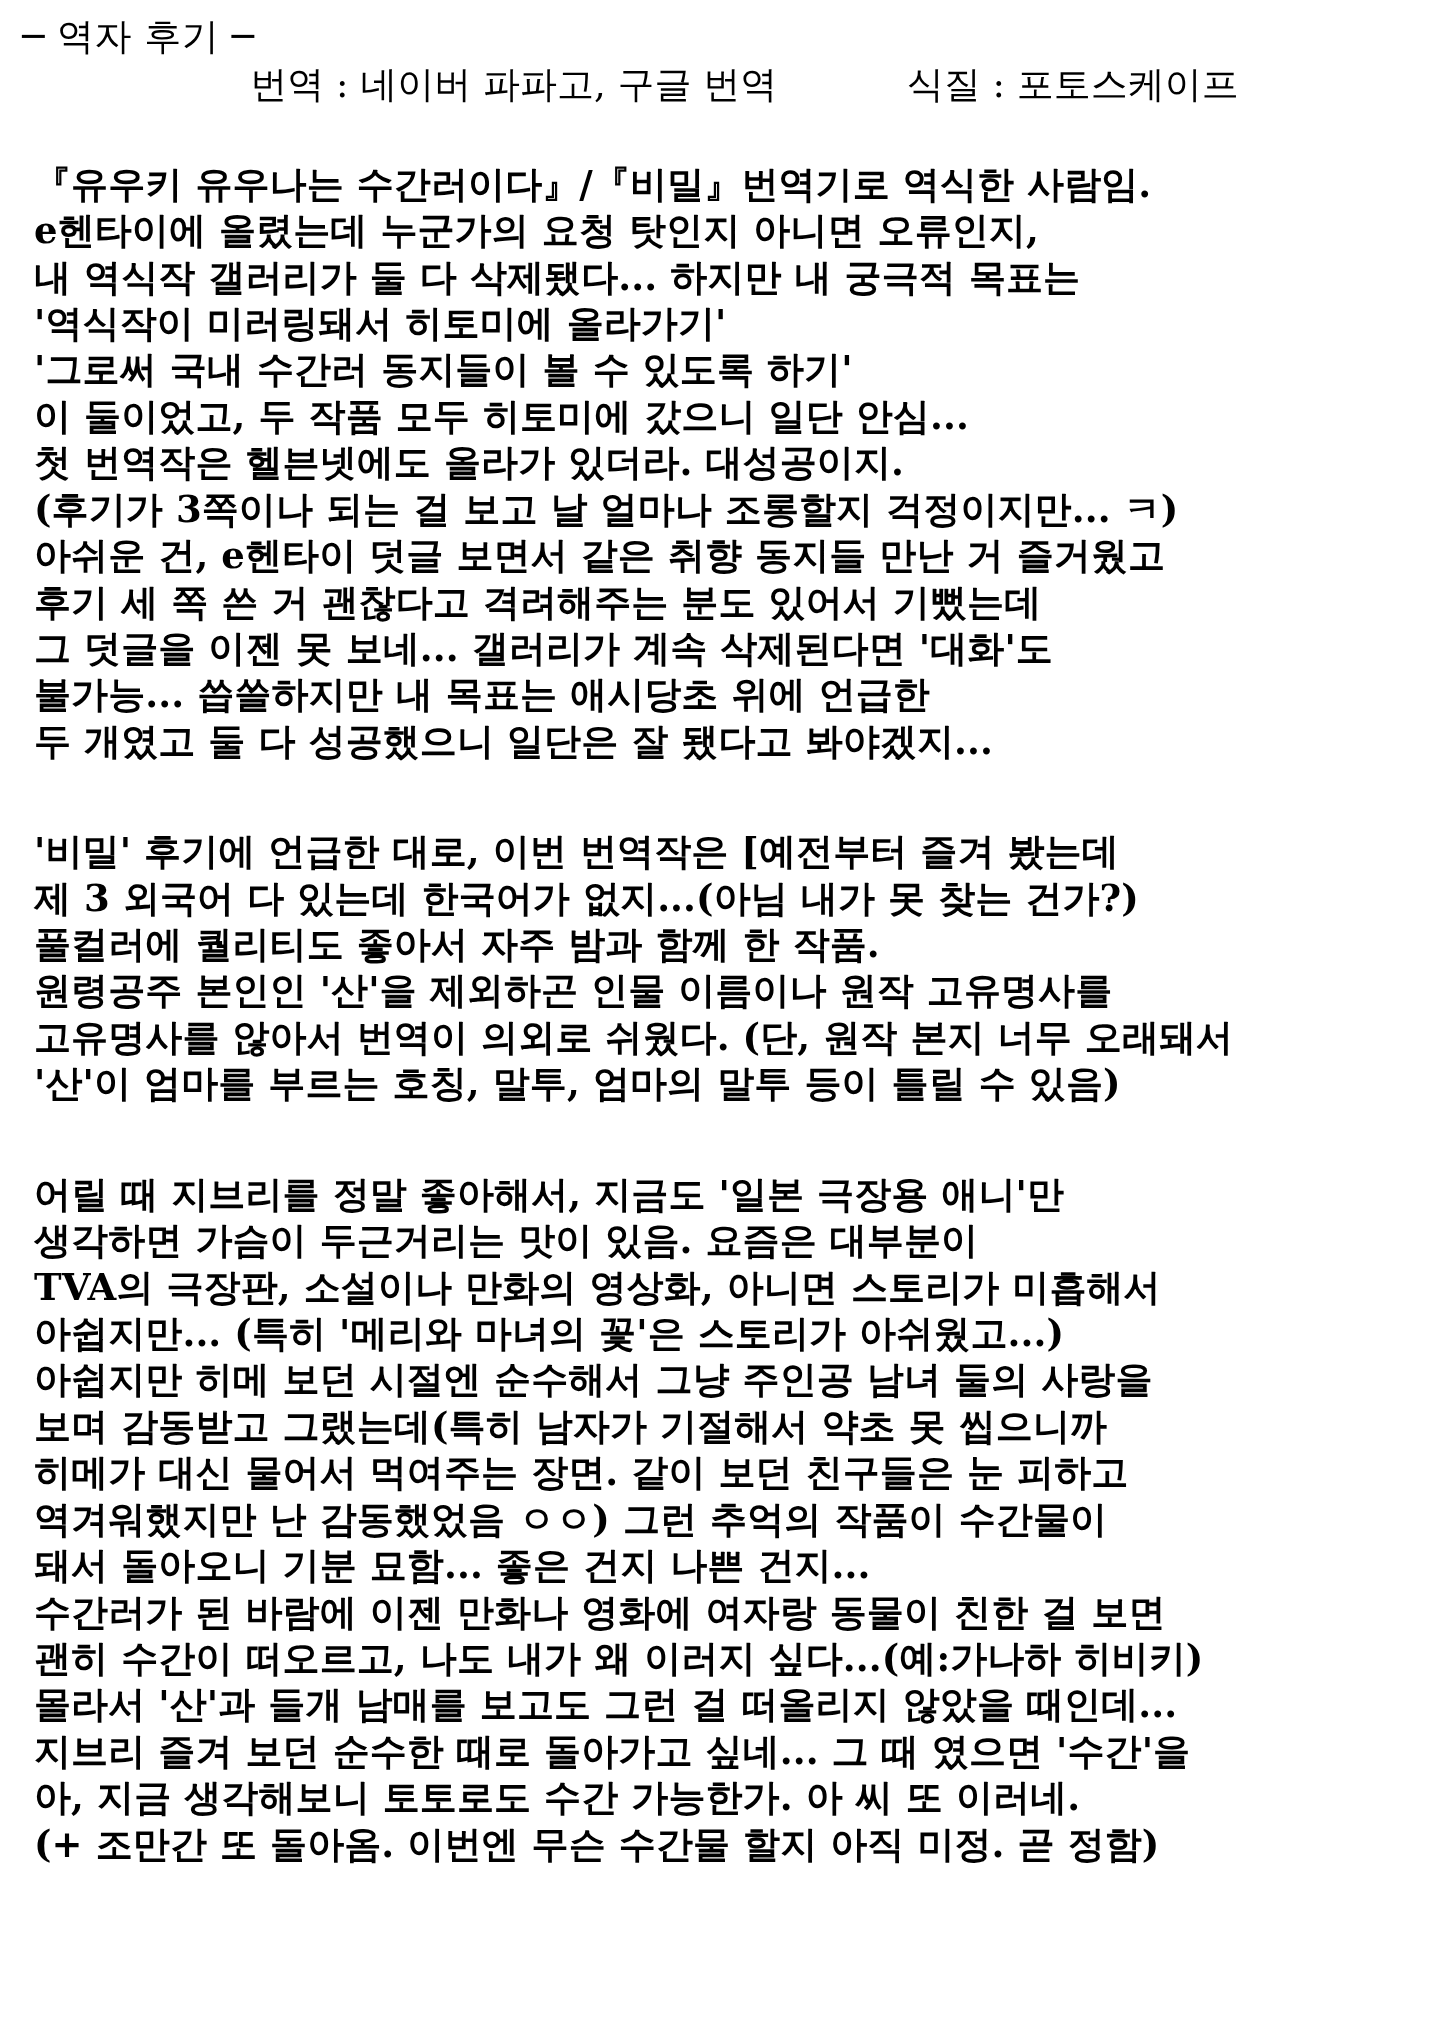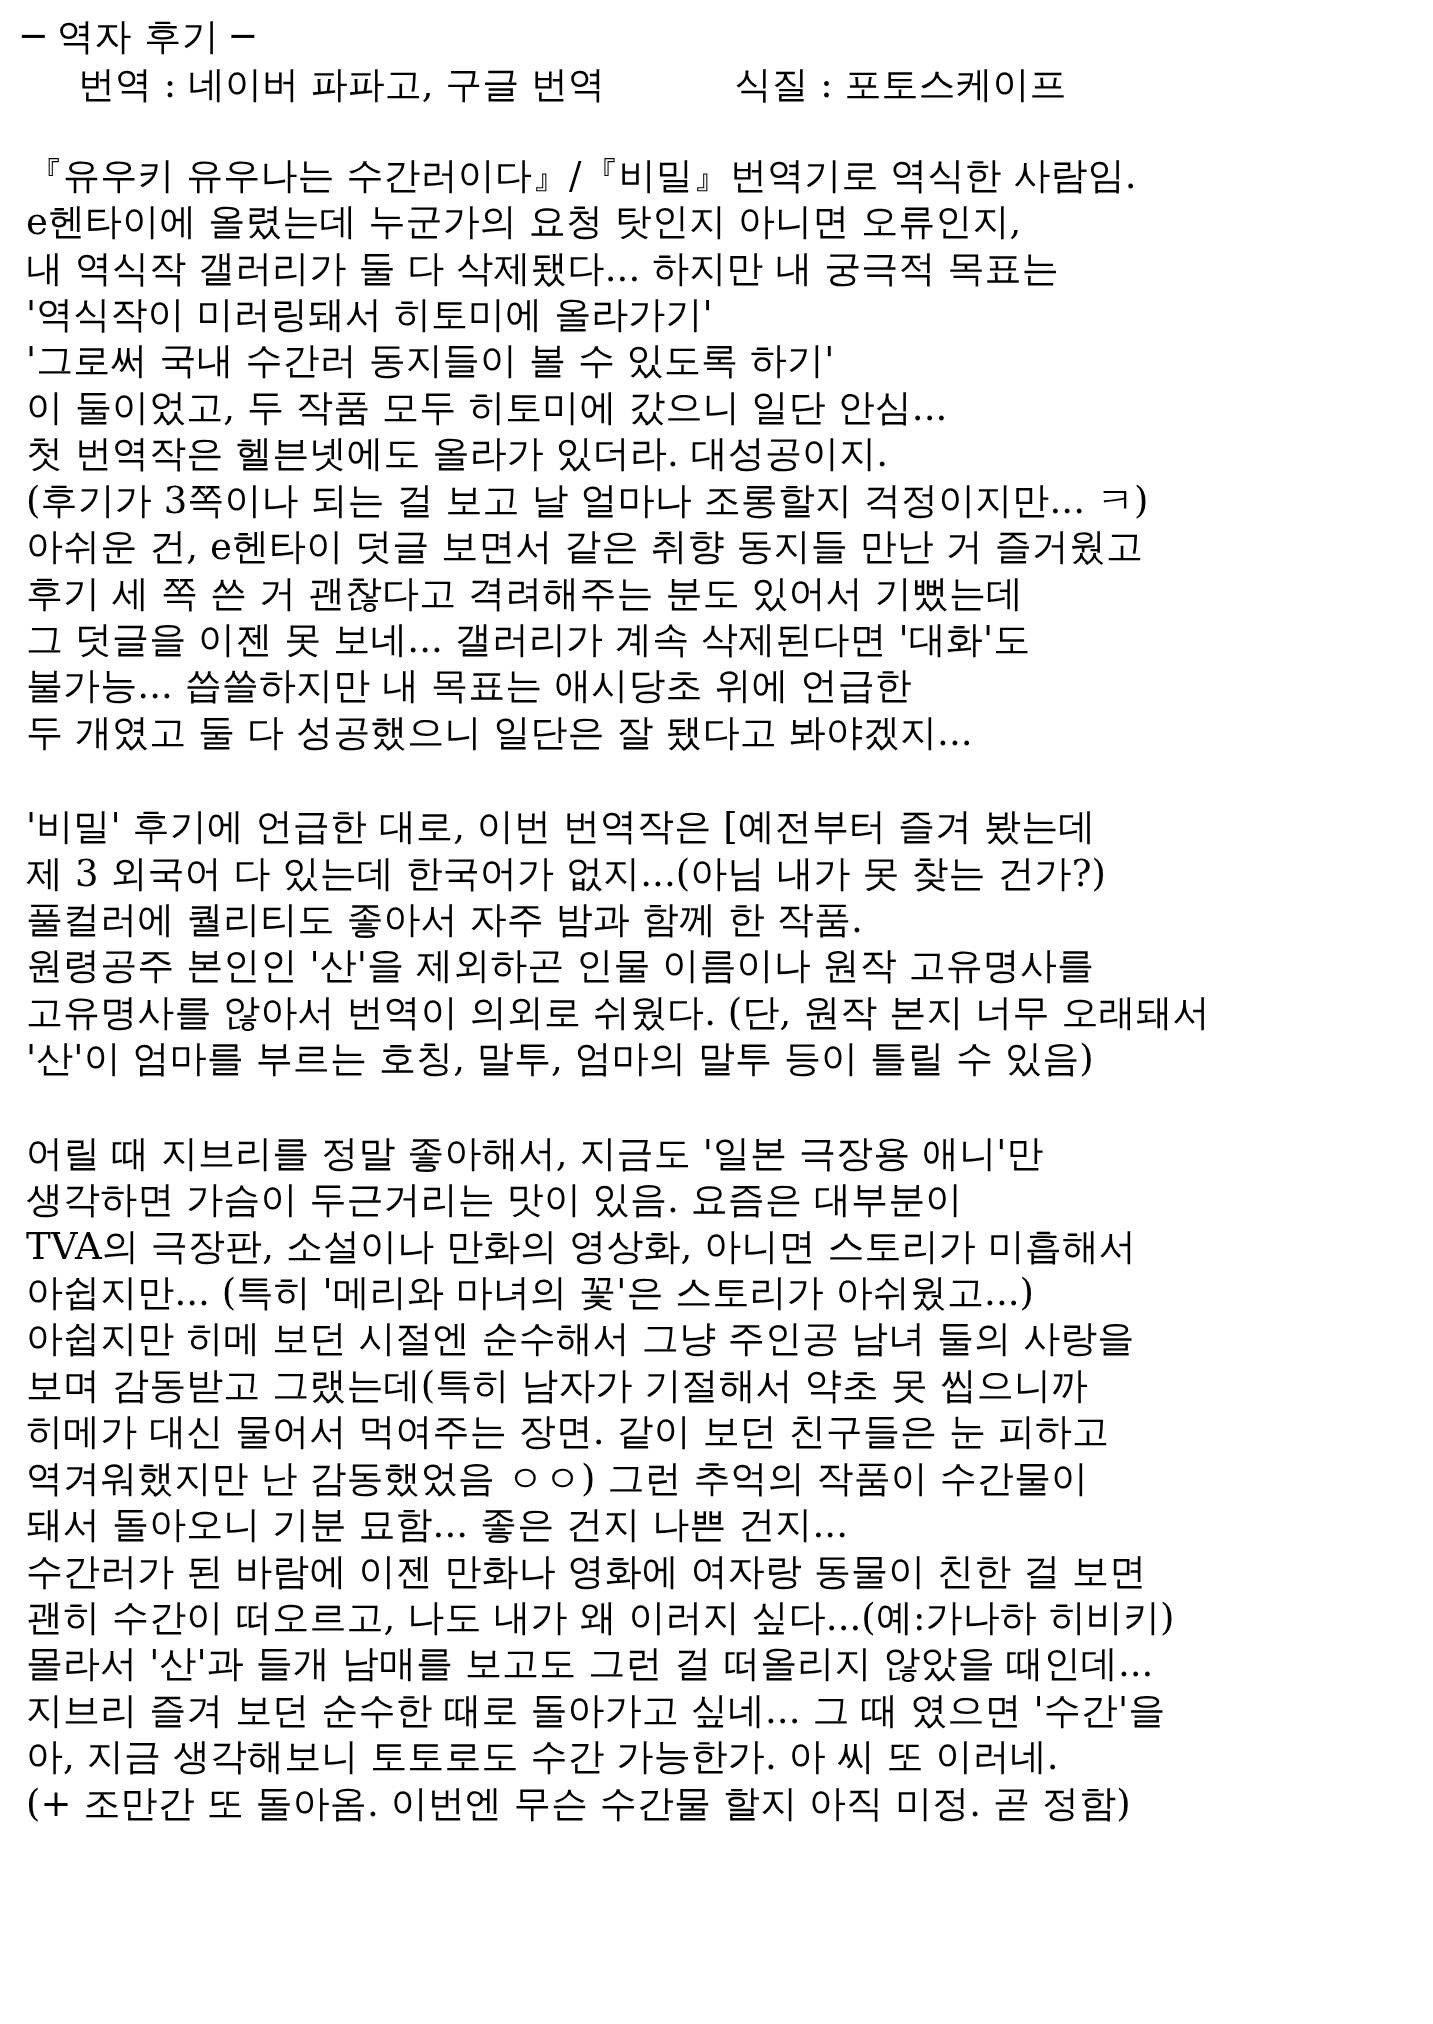--- a/index.html
+++ b/index.html
@@ -24,29 +24,30 @@
     font-size: 37px;
     line-height: 1.26;
     letter-spacing: 0.5px;
     white-space: pre;
   }
   .subtitle-line {
     font-size: 37px;
     line-height: 1.30;
     white-space: pre;
     padding-left: 56px;
+    text-align: center;
   }
   .gap-para { height: 40px; }
   .body-line {
     font-size: 37px;
     line-height: 1.255;
     letter-spacing: 0.1px;
     white-space: pre;
   }
-  .block { margin: 4px; padding: 0; }
+  .block { margin: 12px; padding: 0; font-weight: bold; }
 </style>
 </head>
 <body>
 
 <div class="page">
 
   <div class="title-line">─ 역자 후기 ─</div>
 
   <div class="subtitle-line">번역 : 네이버 파파고, 구글 번역           식질 : 포토스케이프</div>
 

